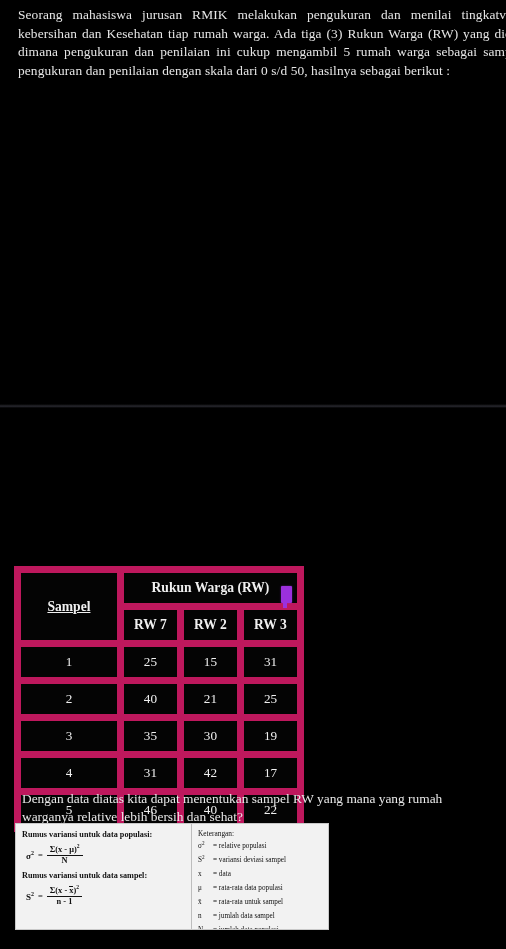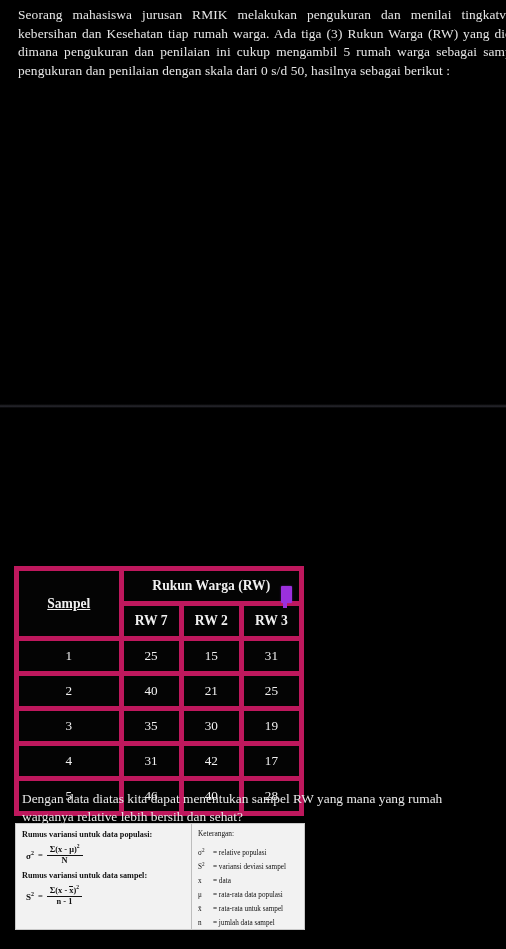--- a/index.html
+++ b/index.html
@@ -70,21 +70,21 @@
     top: 566px;
     width: 290px;
   }
   table.data-table {
     border-collapse: collapse;
     width: 290px;
     background: transparent;
   }
   table.data-table th,
   table.data-table td {
-    border: 5px solid #be185d;
+    border: 7px solid #be185d;
     text-align: center;
     vertical-align: middle;
     color: #f0f0f0;
     font-family: "Liberation Serif", "DejaVu Serif", serif;
     font-size: 13.2px;
     padding: 0;
     height: 30px;
     background: #040404;
     margin-left: 36px;
   }
@@ -131,21 +131,21 @@
     font-size: 13.4px;
     line-height: 18.4px;
     color: #e9e9e9;
   }
 
   
   .formula-figure {
     position: absolute;
     left: 15px;
     top: 823px;
-    width: 290px;
+    width: 314px;
     height: 107px;
     background: #f2f2f2;
     border: 1px solid #c9c9c9;
     box-sizing: border-box;
     display: flex;
     overflow: hidden;
     justify-content: space-between;
   }
   .formula-left {
     width: 176px;
@@ -214,21 +214,21 @@
     display: inline-block;
     border-top: 1px solid #111;
     line-height: 1;
     padding-top: 0px;
   }
   .keterangan-title {
     font-family: "Liberation Serif", "DejaVu Serif", serif;
     font-size: 7.4px;
     font-weight: normal;
     color: #111;
-    margin-bottom: 7px;
+    margin-bottom: 0;
     white-space: nowrap;
   }
   .ket-row {
     display: flex;
     align-items: baseline;
     font-family: "Liberation Serif", "DejaVu Serif", serif;
     font-size: 7.2px;
     line-height: 10.6px;
     color: #111;
     white-space: nowrap;
@@ -288,21 +288,21 @@
         <tr>
           <td>4</td>
           <td>31</td>
           <td>42</td>
           <td>17</td>
         </tr>
         <tr>
           <td>5</td>
           <td>46</td>
           <td>40</td>
-          <td>28</td>
+          <td>22</td>
         </tr>
       </tbody>
     </table>
   </div>
 
   <div class="cursor-marker"></div>
 
   <div class="question-block">
     <p class="question-text">Dengan data diatas kita dapat menentukan sampel RW yang mana yang rumah warganya relative lebih bersih dan sehat?</p>
   </div>

